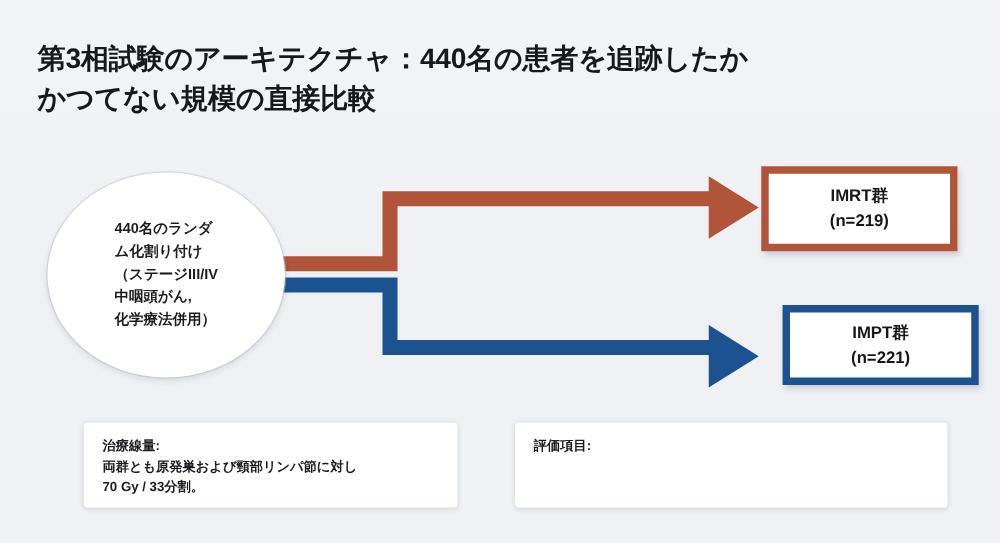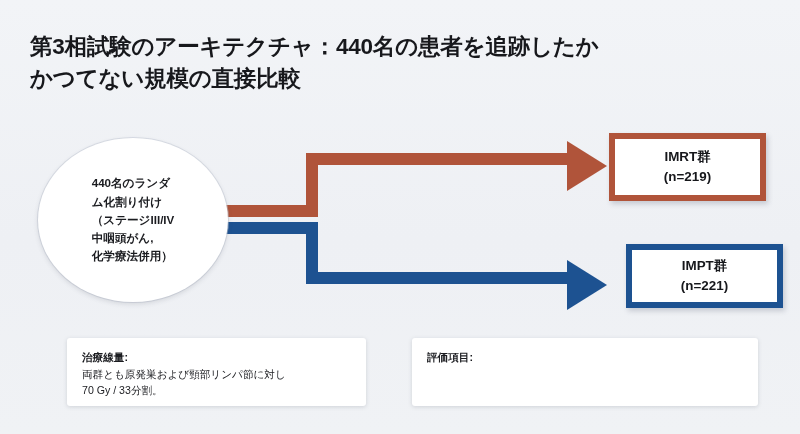--- a/index.html
+++ b/index.html
@@ -120,21 +120,21 @@
   #note-endpoints { left: 412px; top: 338px; width: 346px; height: 68px; }
 
   .note-title {
     font-size: 10.6px;
     font-weight: bold;
     color: #1b1c20;
     line-height: 1.5;
   }
   .note-body {
     font-size: 10.6px;
-    font-weight: normal;
+    font-weight: bold;
     color: #1b1c20;
     line-height: 1.52;
     white-space: pre-line;
   }
   #note-endpoints .note-body { font-size: 10.4px; }
 </style>
 </head>
 <body>
 
 <div id="slide">

